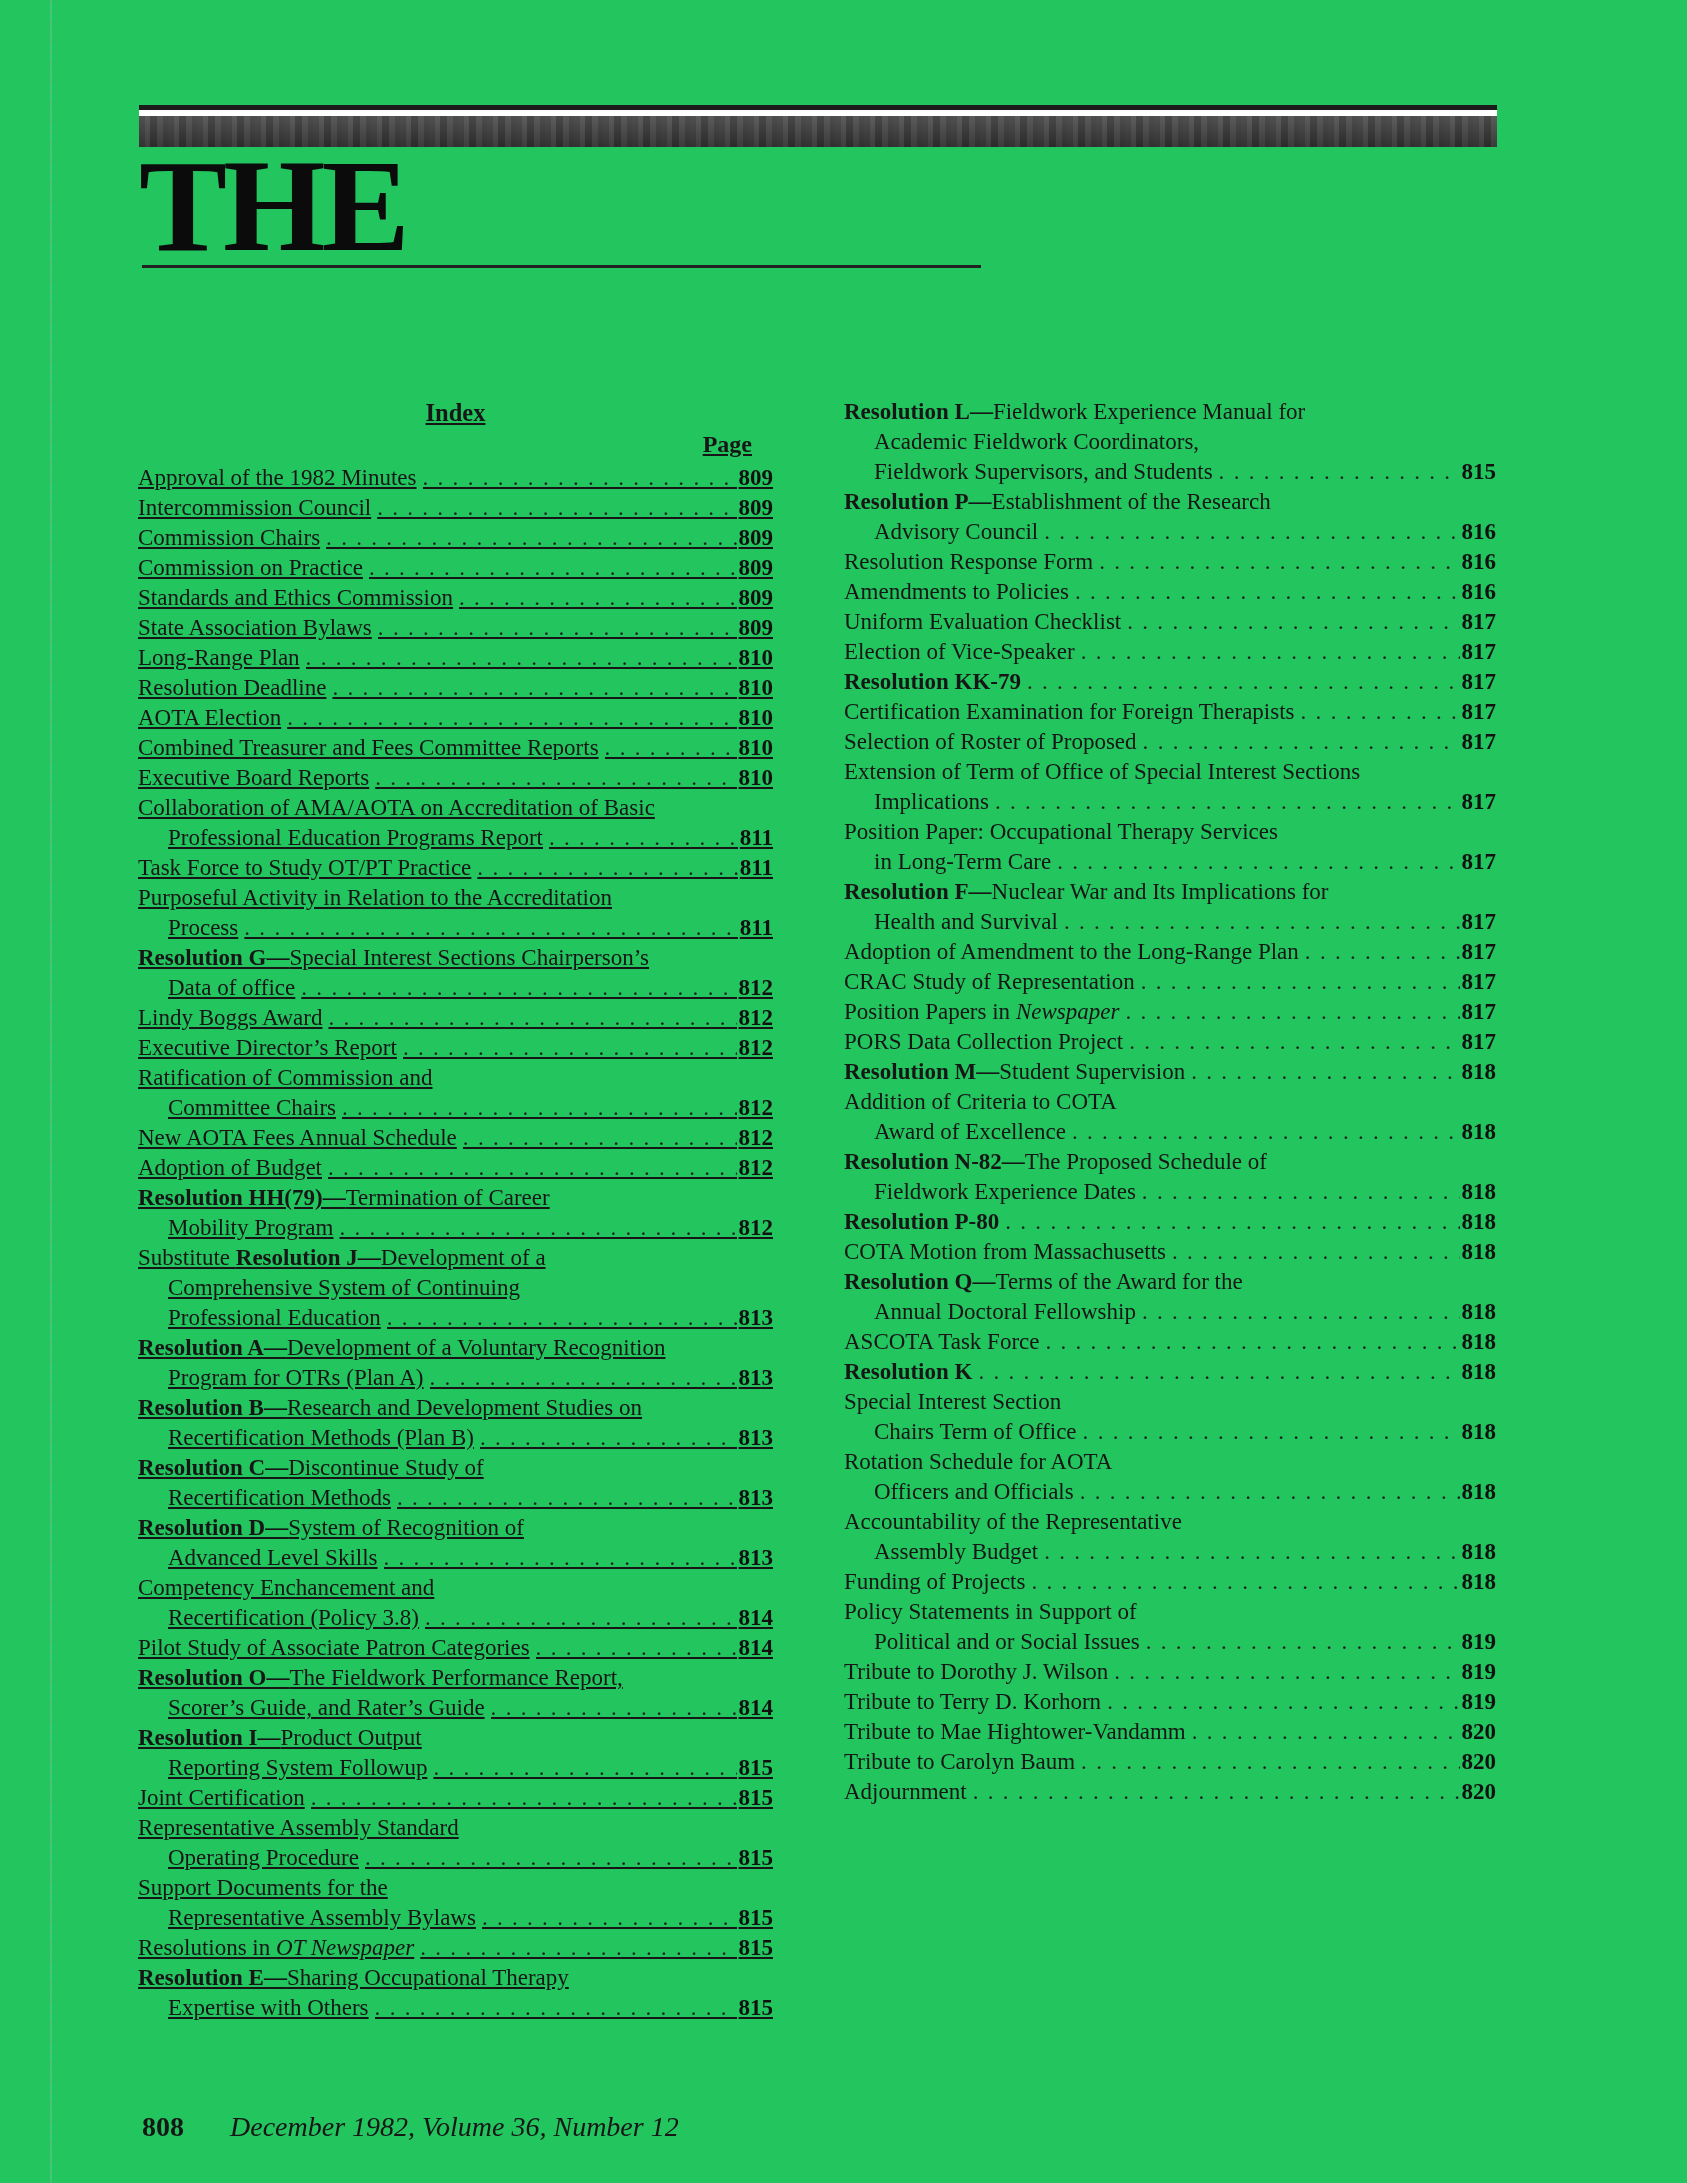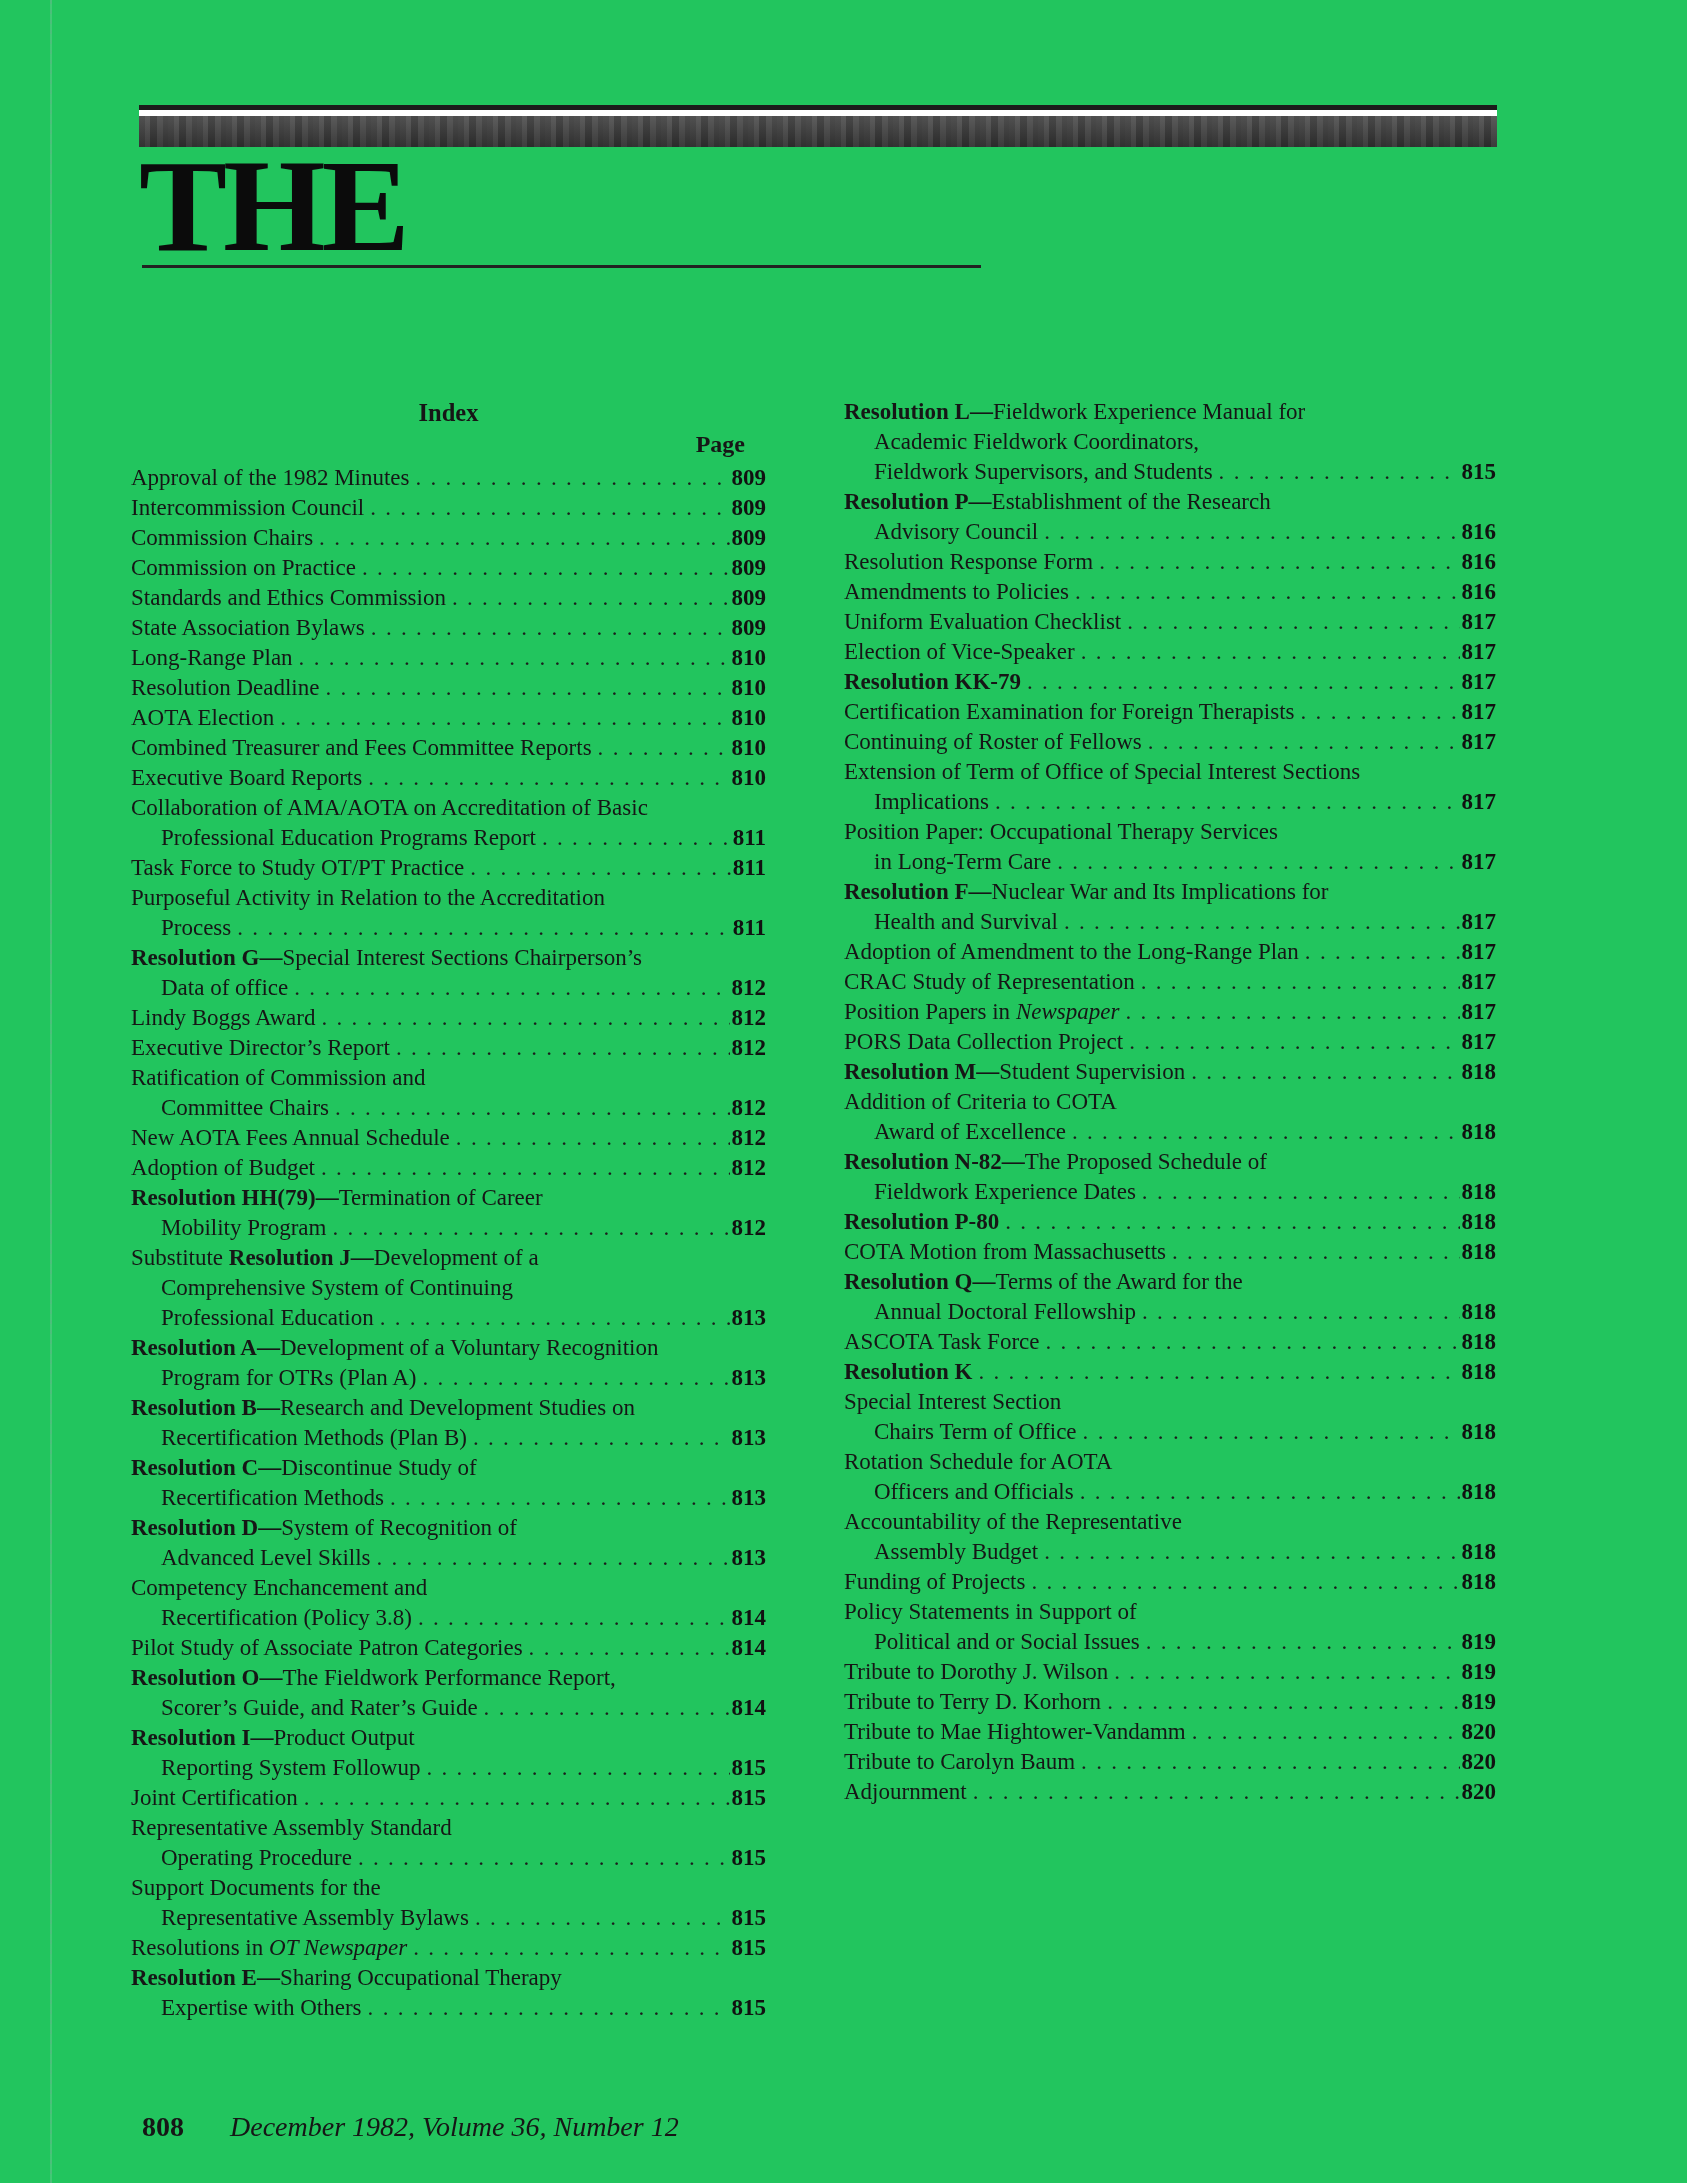--- a/index.html
+++ b/index.html
@@ -59,21 +59,21 @@
   .masthead-line1 { top: 140px; }
   .masthead-line2 { top: 250px; }
   .masthead-rule {
     position: absolute;
     left: 142px; top: 265px;
     width: 839px; height: 3.3px;
     background: #222222;
   }
   
   .col { position: absolute; top: 397px; }
-  .col-left  { left: 131px;  width: 635px; }
+  .col-left  { left: 138px;  width: 635px; text-decoration: underline; }
   .col-right { left: 844px; width: 652px; }
   .index-heading {
     text-align: center;
     font-weight: 700;
     font-size: 24.5px;
     line-height: 32px;
   }
   .page-heading {
     text-align: right;
     padding-right: 21px;
@@ -416,21 +416,21 @@
           <span class="entry-text"><span class="b">Resolution KK-79</span></span>
           <span class="dots"></span>
           <span class="pageno">817</span>
         </div>
         <div class="toc-line">
           <span class="entry-text"><span>Certification Examination for Foreign Therapists</span></span>
           <span class="dots"></span>
           <span class="pageno">817</span>
         </div>
         <div class="toc-line">
-          <span class="entry-text"><span>Continuing of Roster of Fellows</span></span>
+          <span class="entry-text"><span>Selection of Roster of Proposed</span></span>
           <span class="dots"></span>
           <span class="pageno">817</span>
         </div>
         <div class="toc-line">
           <span class="entry-text"><span>Extension of Term of Office of Special Interest Sections</span></span>
         </div>
         <div class="toc-line indent">
           <span class="entry-text"><span>Implications</span></span>
           <span class="dots"></span>
           <span class="pageno">817</span>

